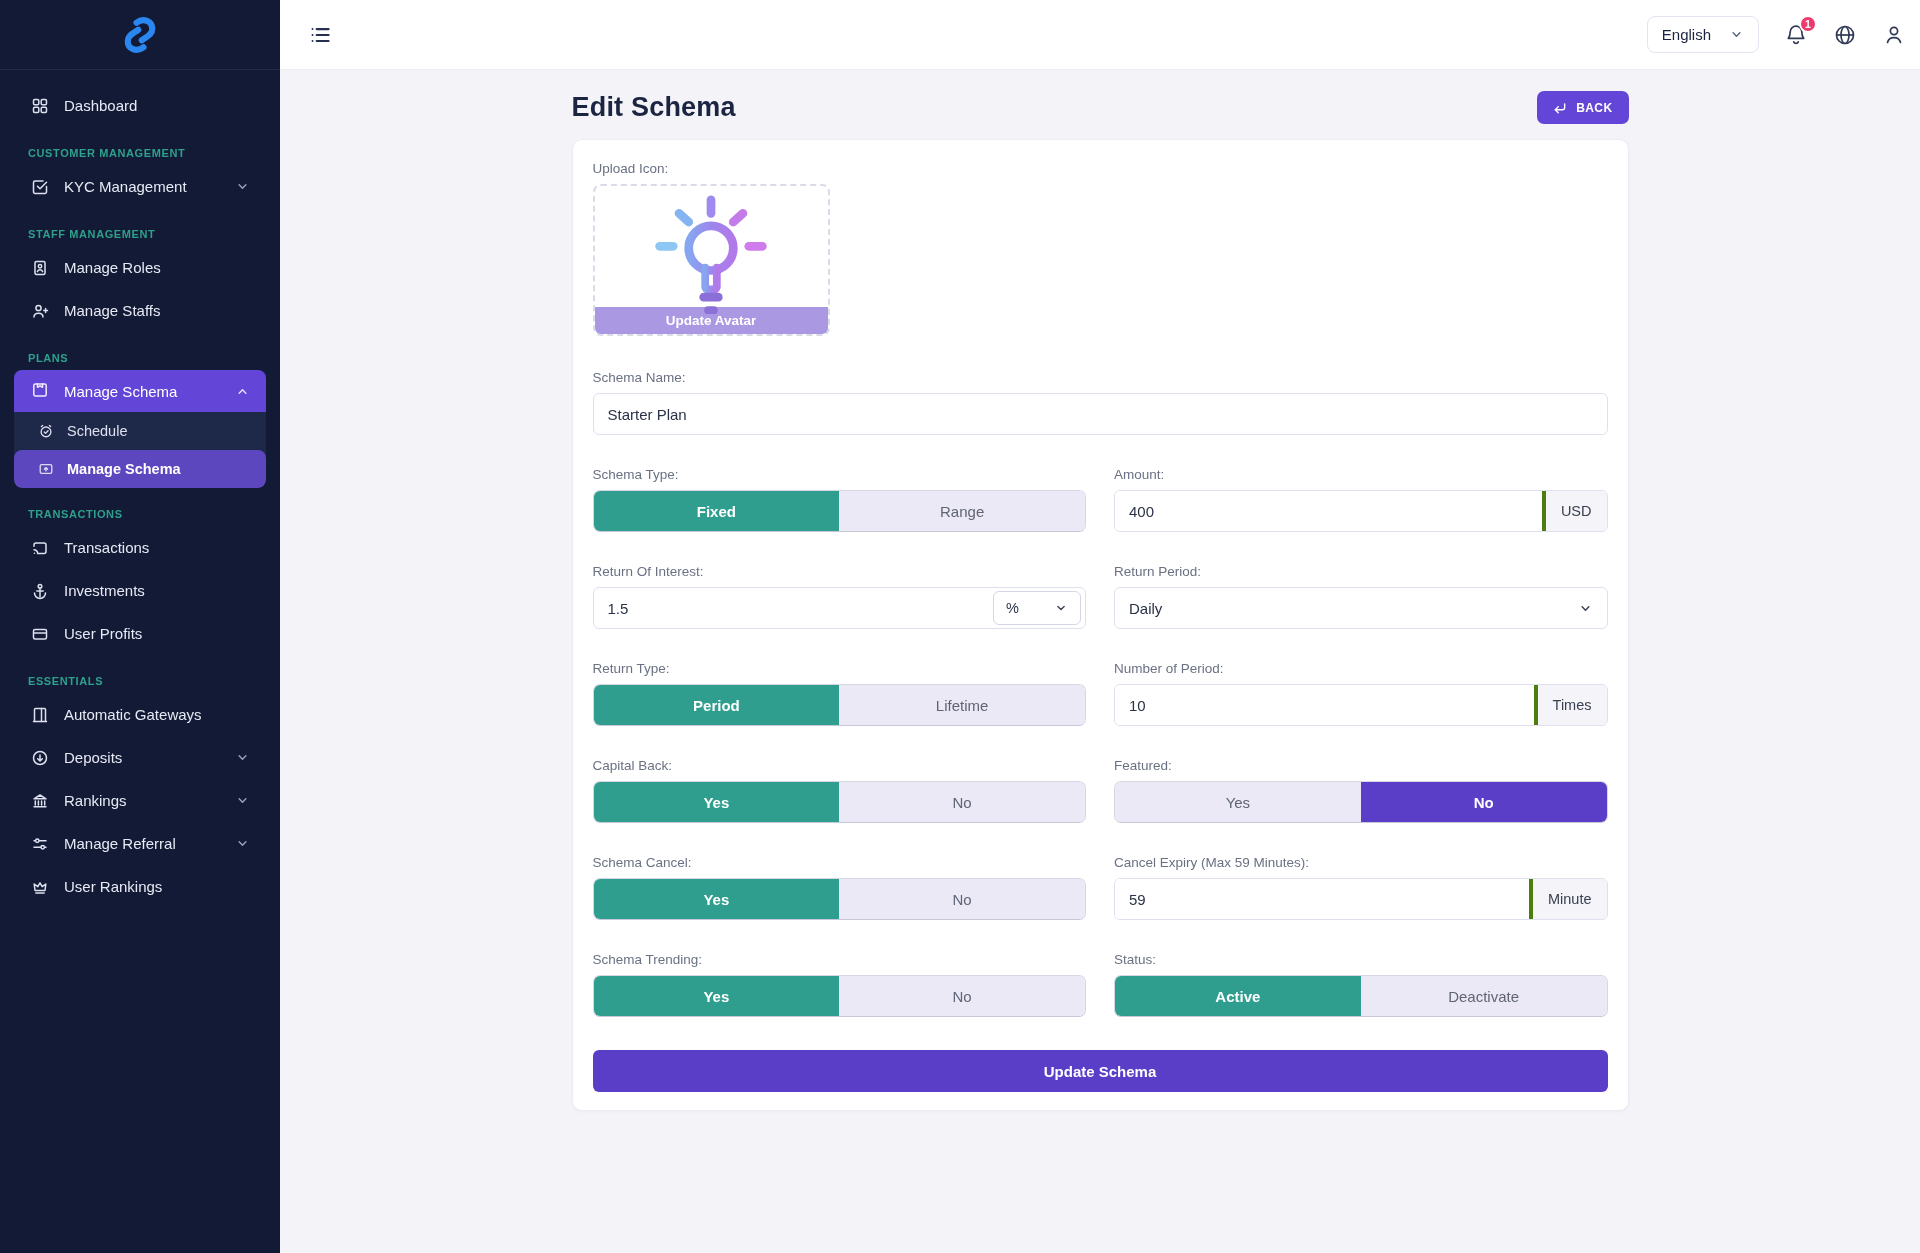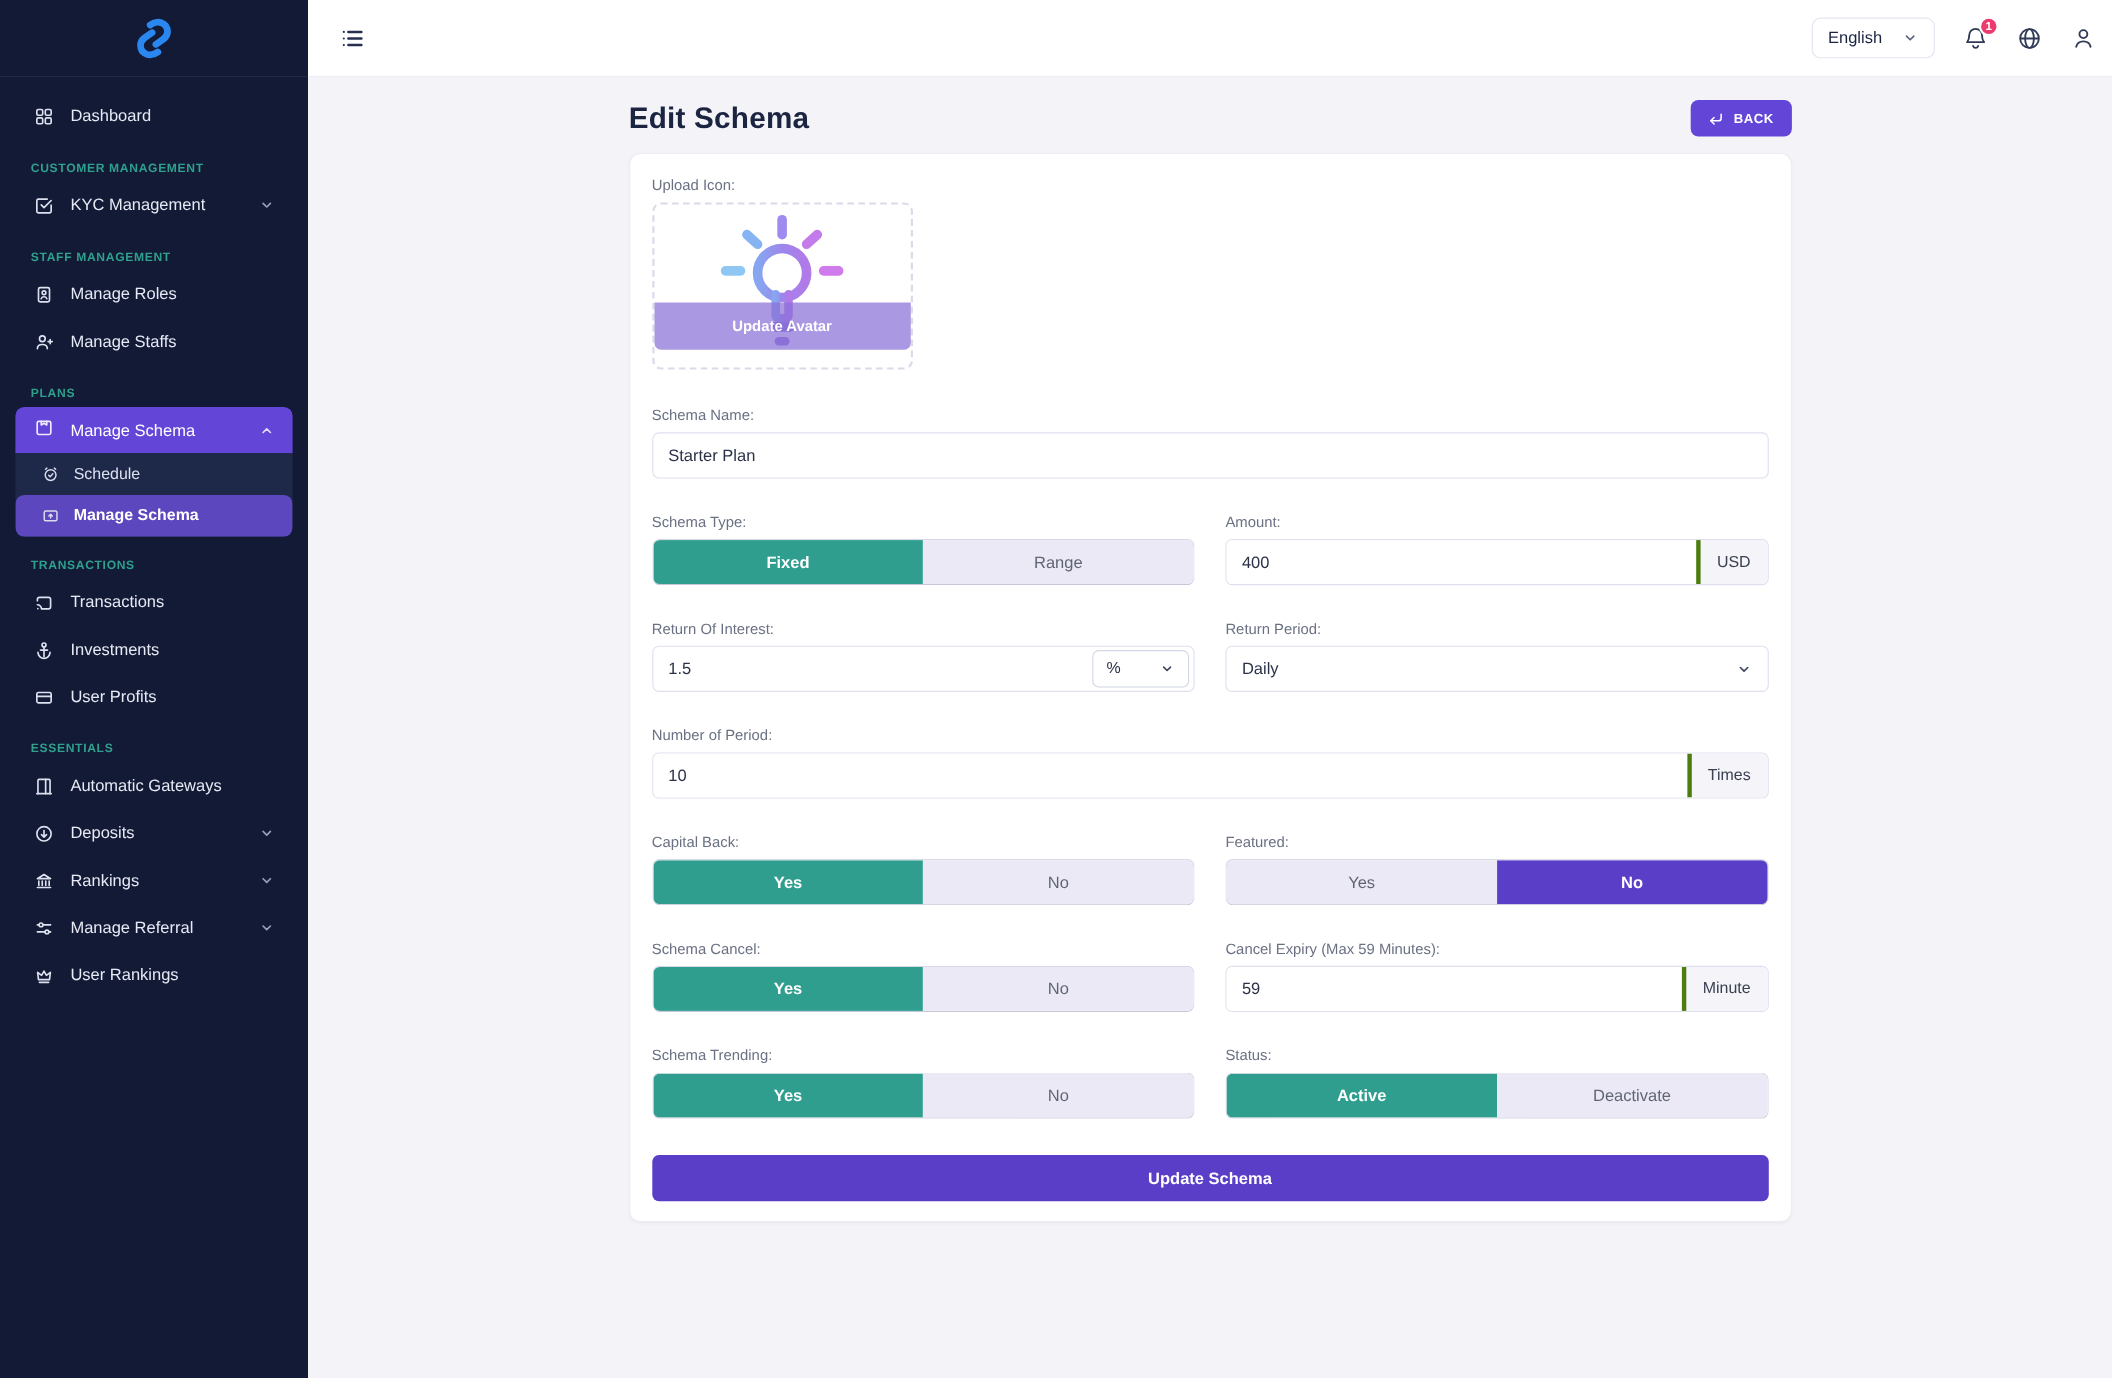--- a/index.html
+++ b/index.html
@@ -44,21 +44,21 @@
 
   .form-label { display:block; font-size:13.5px; color:#6A7183; margin-bottom:8px; }
   .field { margin-bottom:32px; }
   .row { display:flex; gap:28px; margin-bottom:32px; }
   .col { flex:1; min-width:0; }
 
   
   .upload-field { margin-bottom:34px; }
   .upload-box { width:237px; height:152px; border:2px dashed #D9DBE8; border-radius:8px; background:#fff; position:relative; cursor:pointer; }
   .bulb-svg { position:absolute; left:50%; top:6px; transform:translateX(-50%); }
-  .avatar-overlay { position:absolute; left:0; right:0; bottom:16px; height:43px; background:rgba(139,112,216,0.72); border-radius:0 0 6px 6px; display:flex; align-items:center; justify-content:center; color:#FFFFFF; font-size:13.5px; font-weight:700; }
+  .avatar-overlay { position:absolute; left:0; right:0; bottom:0; height:27px; background:rgba(139,112,216,0.72); border-radius:0 0 6px 6px; display:flex; align-items:center; justify-content:center; color:#FFFFFF; font-size:13.5px; font-weight:700; }
 
   
   .text-input { width:100%; height:42px; border:1px solid #DEE0EF; border-radius:6px; padding:0 14px; font-size:15px; color:#2B3248; background:#fff; font-family:inherit; outline:none; }
   .suffix-group { display:flex; height:42px; border:1px solid #DEE0EF; border-radius:6px; overflow:hidden; background:#fff; }
   .suffix-group input { flex:1; min-width:0; border:none; padding:0 14px; font-size:15px; color:#2B3248; font-family:inherit; outline:none; }
   .suffix { background:#F4F4F9; border-left:4px solid #4d7c0f; display:flex; align-items:center; padding:0 15px; font-size:14.5px; color:#3A4052; }
 
   .roi-wrap { position:relative; }
   .roi-wrap .text-input { padding-right:110px; }
   .unit-select { position:absolute; right:5px; top:4px; width:88px; height:34px; border:1px solid #D4D7E5; border-radius:6px; background:#fff; display:flex; align-items:center; justify-content:space-between; padding:0 12px; font-size:14.5px; color:#2B3248; cursor:pointer; }
@@ -434,20 +434,27 @@
                       <path d="M5 7l4 4 4-4"></path>
                     </svg>
                 </span>
               </div>
             </div>
           </div>
 
           
           <div class="row">
             <div class="col">
+              <label class="form-label">Return Type:</label>
+              <div class="toggle">
+                <div class="seg on-teal">Period</div>
+                <div class="seg off">Lifetime</div>
+              </div>
+            </div>
+            <div class="col">
               <label class="form-label">Number of Period:</label>
               <div class="suffix-group">
                 <input type="text" value="10" style="">
                 <div class="suffix">Times</div>
               </div>
             </div>
           </div>
 
           
 

